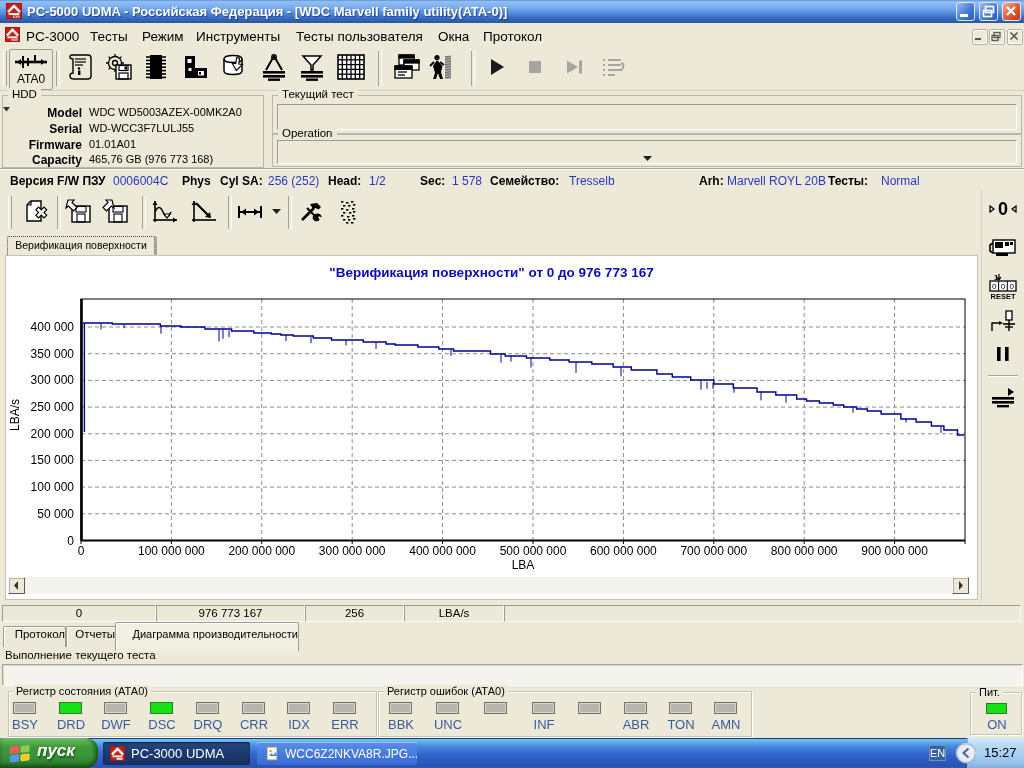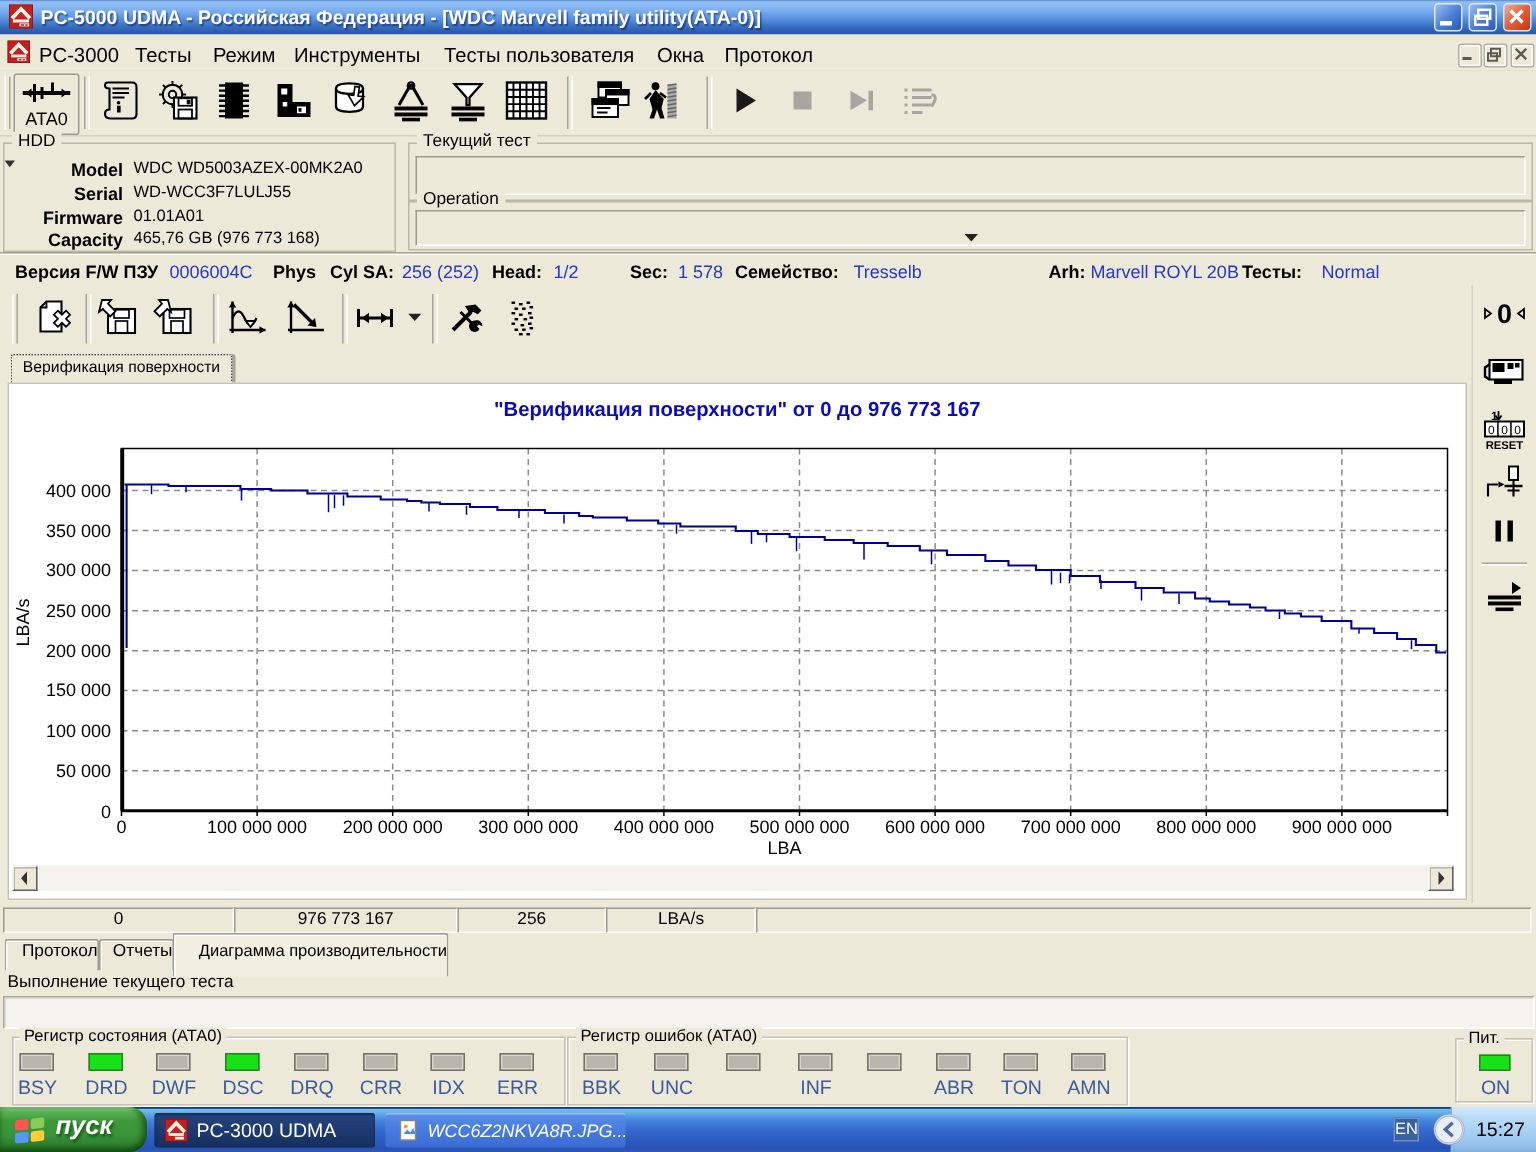--- a/index.html
+++ b/index.html
@@ -591,21 +591,21 @@
       </div>
 <div class="task" style="left:103px;width:147px;background:linear-gradient(180deg,#26457e 0%,#1d3a70 50%,#16305e 100%);box-shadow:0 1px 2px rgba(0,0,20,.5) inset;">
 <svg style="position:absolute;left:7px;top:4px" width="15" height="15" viewBox="0 0 16 16">
 <rect x="0" y="0" width="16" height="16" fill="#c41e1e" stroke="#8a1010"></rect>
 <path d="M2 9.2 L8 3 L14 9.2" fill="none" stroke="#fdf3e3" stroke-width="2.6"></path>
 <rect x="2.6" y="10" width="10.8" height="2" fill="#fdf3e3"></rect>
 <rect x="7" y="12.6" width="6.4" height="2" fill="#fdf3e3"></rect>
 </svg>
 <div style="position:absolute;left:28px;top:4px">PC-3000 UDMA</div>
       </div>
-<div class="task" style="left:257px;width:160px;background:linear-gradient(180deg,#5c90ea 0%,#4a7ee0 40%,#3a6cd4 100%);box-shadow:0 1px 0 rgba(255,255,255,.4) inset;font-style:italic;">
+<div class="task" style="left:257px;width:160px;background:linear-gradient(180deg,#5c90ea 0%,#4a7ee0 40%,#3a6cd4 100%);box-shadow:0 1px 0 rgba(255,255,255,.4) inset;">
 <svg style="position:absolute;left:8px;top:4px" width="14" height="15" viewBox="0 0 14 15">
 <rect x="2" y="1" width="10" height="13" fill="#fff" stroke="#888"></rect>
 <path d="M4 10 l2.5 -3 2 2 2 -3 1.5 4 Z" fill="#4a90d0"></path>
           <circle cx="5.5" cy="5" r="1.3" fill="#e8a020"></circle>
 </svg>
 <div style="position:absolute;left:28px;top:5px;font-size:12px">WCC6Z2NKVA8R.JPG...</div>
       </div>
 <div id="tray">
 <div style="position:absolute;left:16px;top:7px;width:44px;color:#000;font-size:13px">15:27</div>
 </div>

